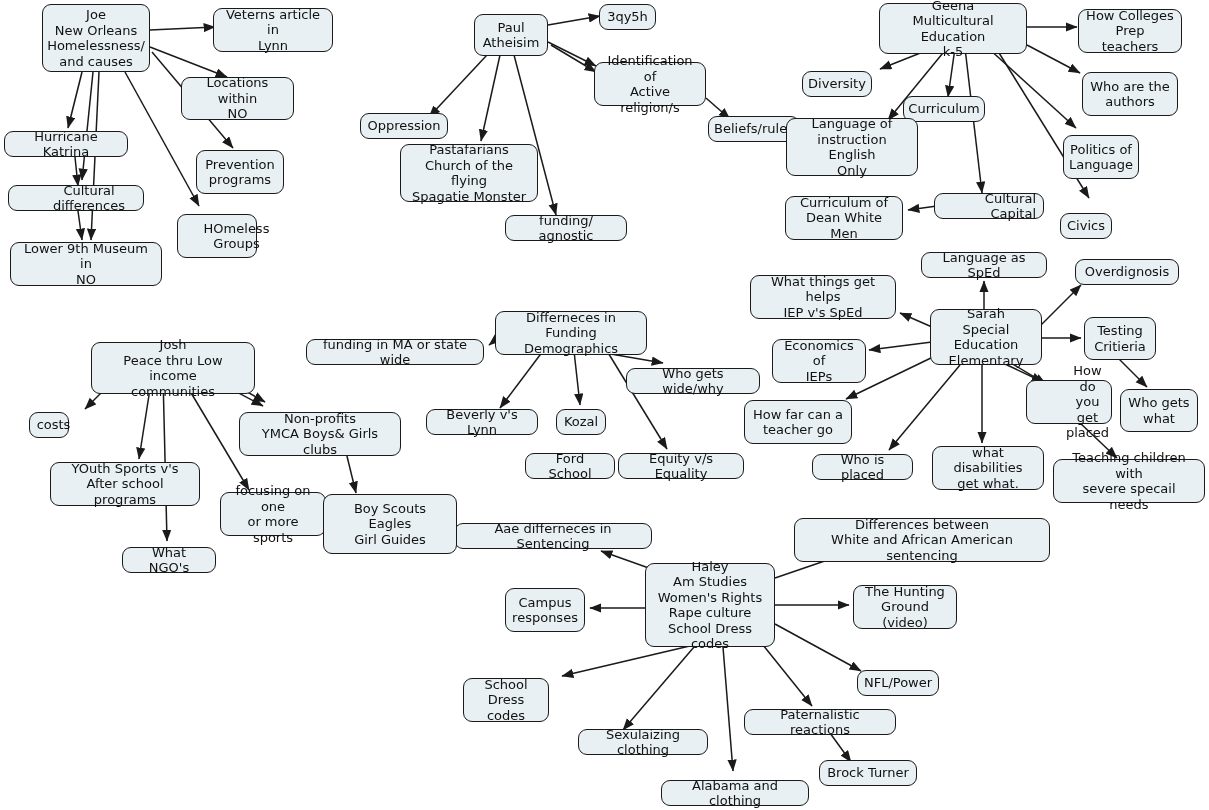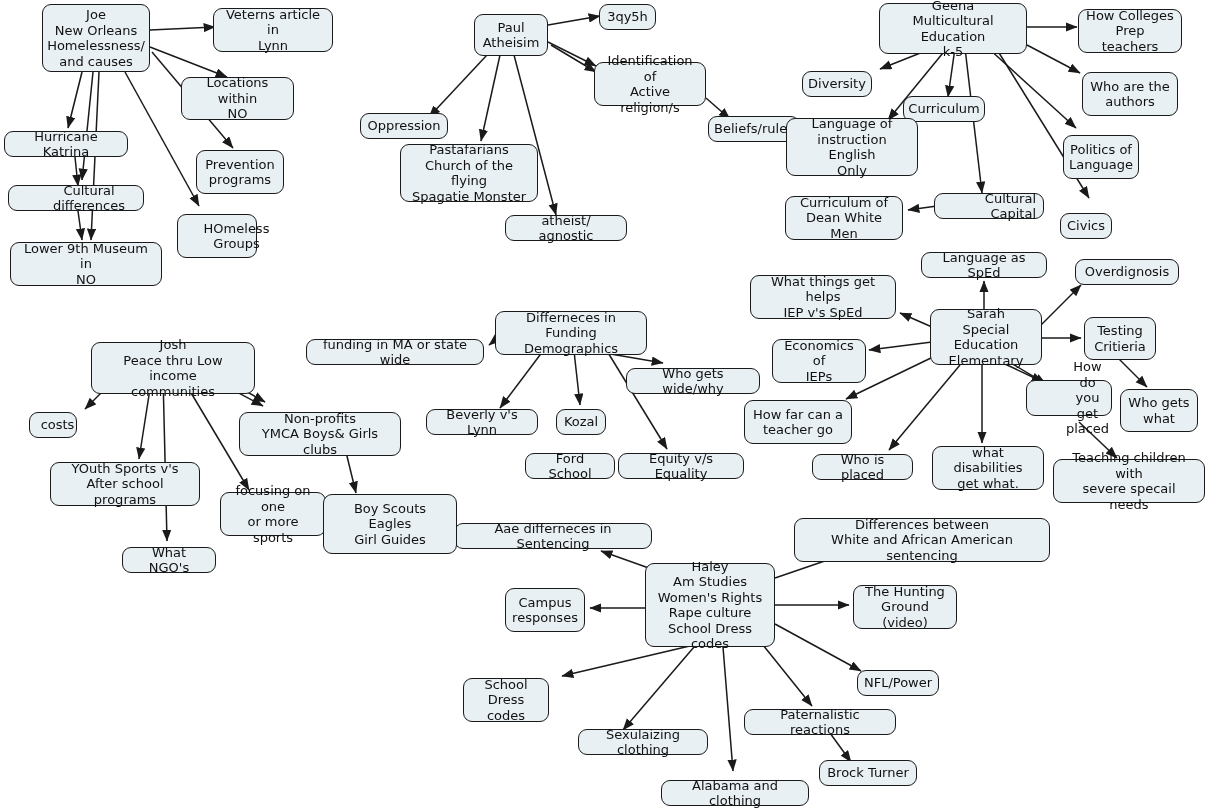--- a/index.html
+++ b/index.html
@@ -139,21 +139,21 @@
 
   <div class="node" style="left:474px;top:14px;width:74px;height:42px;">Paul
 Atheisim</div>
   <div class="node" style="left:599px;top:4px;width:57px;height:26px;">3qy5h</div>
   <div class="node" style="left:594px;top:62px;width:112px;height:44px;">Identification of
 Active religion/s</div>
   <div class="node" style="left:360px;top:113px;width:88px;height:26px;">Oppression</div>
   <div class="node" style="left:400px;top:144px;width:138px;height:58px;">Pastafarians
 Church of the flying
 Spagatie Monster</div>
-  <div class="node" style="left:505px;top:215px;width:122px;height:26px;">atheist/ agnostic</div>
+  <div class="node" style="left:505px;top:215px;width:122px;height:26px;">funding/ agnostic</div>
   <div class="node" style="left:708px;top:116px;width:92px;height:26px;">Beliefs/rules</div>
 
   <div class="node" style="left:879px;top:3px;width:148px;height:51px;">Geena
 Multicultural Education
 k-5</div>
   <div class="node" style="left:1078px;top:9px;width:104px;height:44px;">How Colleges
 Prep teachers</div>
   <div class="node" style="left:1082px;top:72px;width:96px;height:44px;">Who are the
 authors</div>
   <div class="node" style="left:802px;top:71px;width:70px;height:26px;">Diversity</div>
@@ -179,29 +179,29 @@
 what</div>
   <div class="node" style="left:750px;top:275px;width:146px;height:44px;">What things get helps
 IEP v's SpEd</div>
   <div class="node" style="left:772px;top:339px;width:94px;height:44px;">Economics of
 IEPs</div>
   <div class="node" style="left:744px;top:400px;width:108px;height:44px;">How far can a
 teacher go</div>
   <div class="node" style="left:812px;top:454px;width:101px;height:26px;">Who is placed</div>
   <div class="node" style="left:932px;top:446px;width:112px;height:44px;">what disabilities
 get what.</div>
-  <div class="node" style="left:1026px;top:380px;width:86px;height:36px;padding-left:44px;">How do you
+  <div class="node" style="left:1026px;top:380px;width:86px;height:44px;padding-left:44px;">How do you
 get placed</div>
   <div class="node" style="left:1053px;top:459px;width:152px;height:44px;">Teaching children with
 severe specail needs</div>
 
   <div class="node" style="left:91px;top:342px;width:164px;height:52px;">Josh
 Peace thru Low income
 communities</div>
-  <div class="node" style="left:29px;top:412px;width:48px;height:26px;padding-left:16px;">costs</div>
+  <div class="node" style="left:29px;top:412px;width:40px;height:26px;padding-left:16px;">costs</div>
   <div class="node" style="left:50px;top:462px;width:150px;height:44px;">YOuth Sports v's
 After school programs</div>
   <div class="node" style="left:122px;top:547px;width:94px;height:26px;">What NGO's</div>
   <div class="node" style="left:220px;top:492px;width:106px;height:44px;">focusing on one
 or more sports</div>
   <div class="node" style="left:239px;top:412px;width:162px;height:44px;">Non-profits
 YMCA Boys&amp; Girls clubs</div>
   <div class="node overlap" style="left:323px;top:494px;width:134px;height:60px;">Boy Scouts Eagles
 Girl Guides</div>
 

